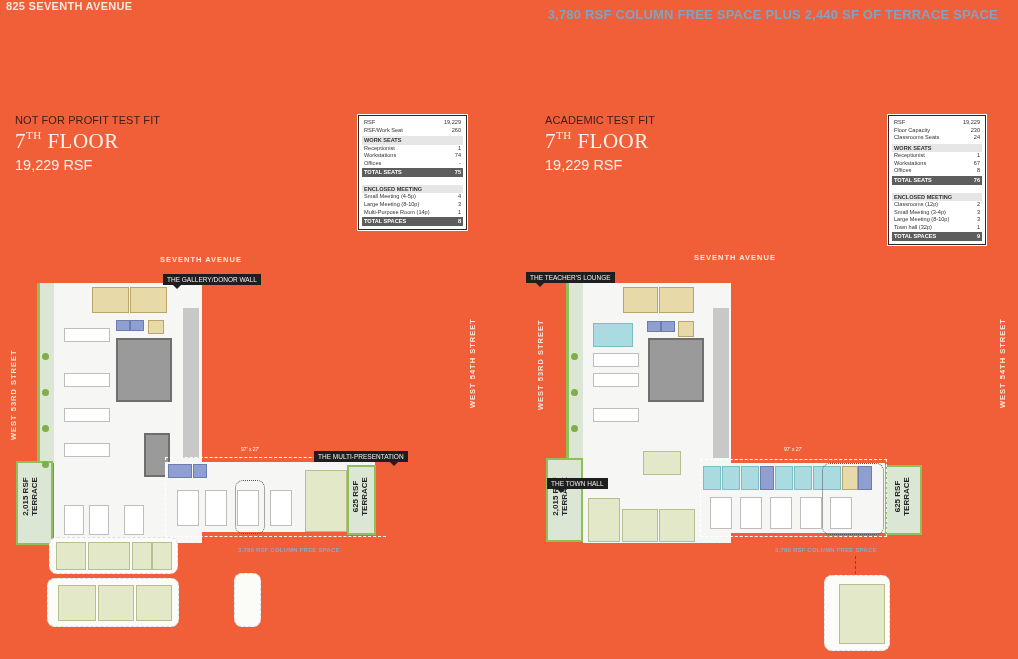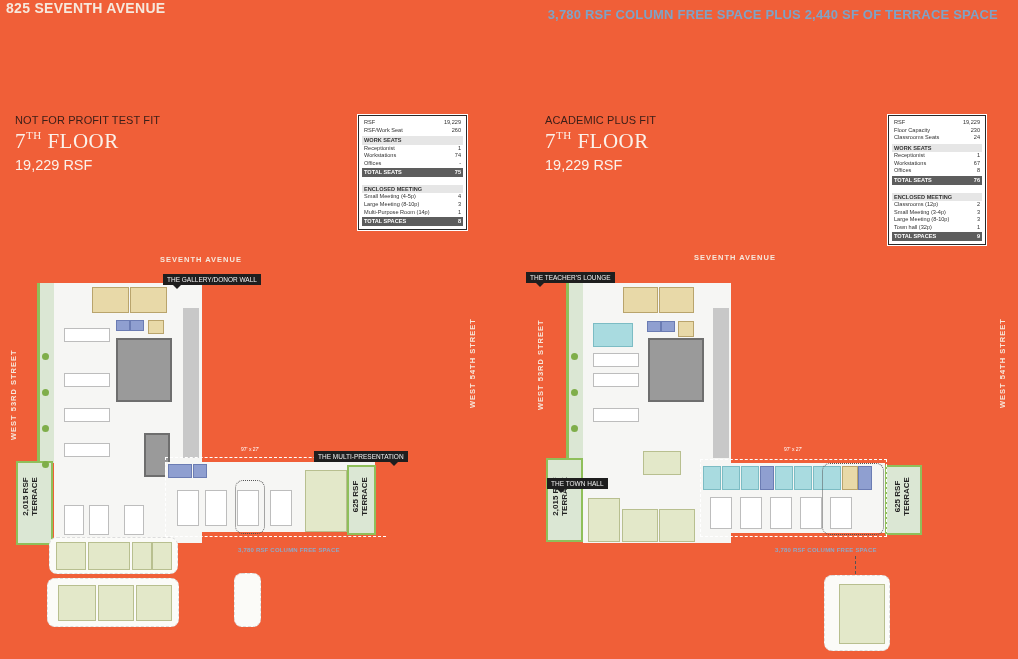--- a/index.html
+++ b/index.html
@@ -3,21 +3,21 @@
 <meta charset="utf-8">
 <style>
   html, body { margin: 0; padding: 0; }
   body {
     width: 1018px; height: 659px; overflow: hidden;
     background: #f05f38;
     font-family: "Liberation Sans", sans-serif;
     position: relative;
   }
   .abs { position: absolute; }
-  .address { left: 6px; top: 0px; font-size: 14px; font-weight: bold; color: #f6e8dc; letter-spacing: 0.3px; }
+  .address { left: 6px; top: 0px; font-size: 11px; font-weight: bold; color: #f6e8dc; letter-spacing: 0.3px; }
   .headline { right: 20px; top: 7px; font-size: 13px; font-weight: bold; color: #7fa3c6; letter-spacing: 0.2px; }
 
   .fit-label { font-size: 11px; color: #3a1e18; letter-spacing: 0.1px; }
   .floor-title { font-size: 21px; color: #fbf1ea; letter-spacing: 0.5px; font-family: Liberation Serif, serif; }
   .floor-title sup { font-size: 11px; vertical-align: 9px; }
   .rsf { font-size: 14.5px; color: #fbf1ea; }
 
   .stat-box {
     background: #fff; border: 1px solid #2a2a2a;
     padding: 3px 3px 3px 3px; font-size: 5.6px; color: #333;
@@ -172,21 +172,21 @@
 <div class="abs annex" style="left:47px;top:578px;width:130px;height:47px;">
   <div class="abs conf-green" style="left:10px;top:6px;width:36px;height:34px;"></div>
   <div class="abs conf-green" style="left:50px;top:6px;width:34px;height:34px;"></div>
   <div class="abs conf-green" style="left:88px;top:6px;width:34px;height:34px;"></div>
 </div>
 <div class="abs annex" style="left:234px;top:573px;width:25px;height:52px;"></div>
 
 <div class="abs callout" style="left:163px;top:274px;">THE GALLERY/DONOR WALL</div>
 <div class="abs callout right-tail" style="left:314px;top:451px;">THE MULTI-PRESENTATION</div>
 
-<div class="abs fit-label" style="left:545px;top:114px;">ACADEMIC PLUS FIT</div>
+<div class="abs fit-label" style="left:545px;top:114px;">ACADEMIC TEST FIT</div>
 <div class="abs floor-title" style="left:545px;top:129px;"><span>7</span><sup>TH</sup> <span>FLOOR</span></div>
 <div class="abs rsf" style="left:545px;top:157px;">19,229 RSF</div>
 
 <div class="abs stat-box" style="left:888px;top:115px;width:90px;">
   <div class="stat-row">
       <span>RSF</span>
       <span>19,229</span>
     </div>
   <div class="stat-row">
       <span>Floor Capacity</span>

